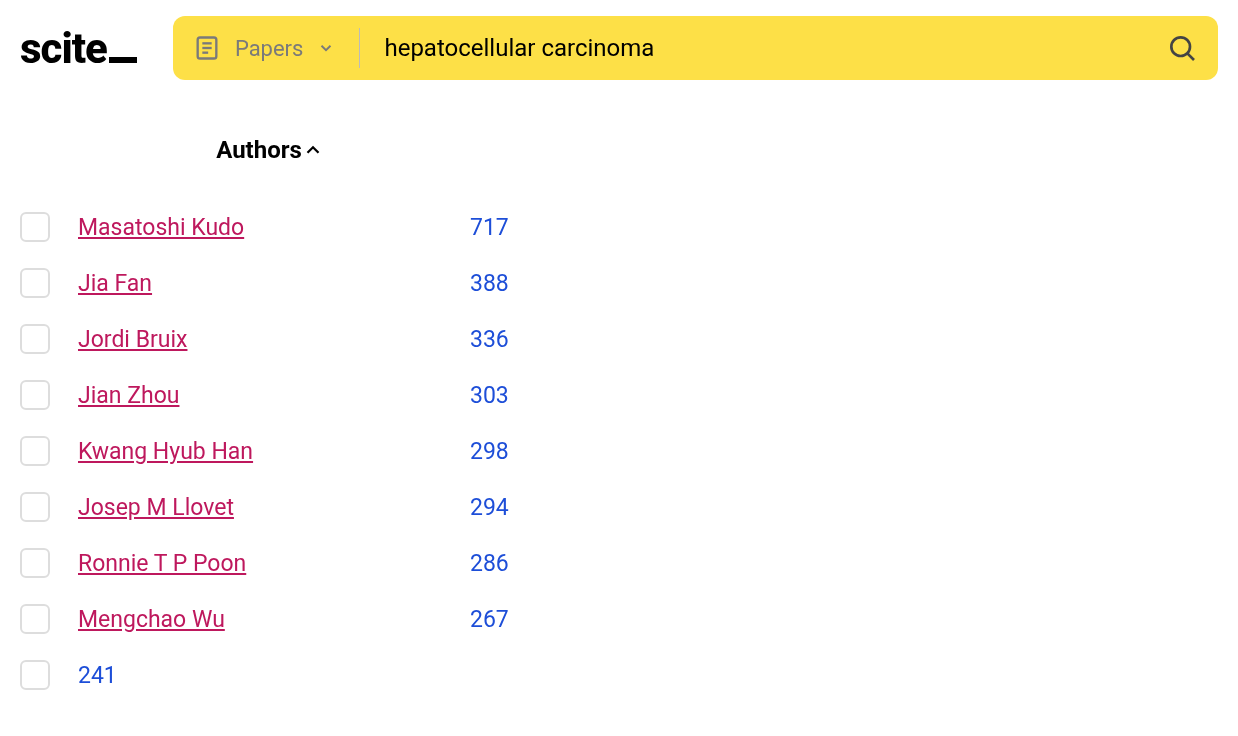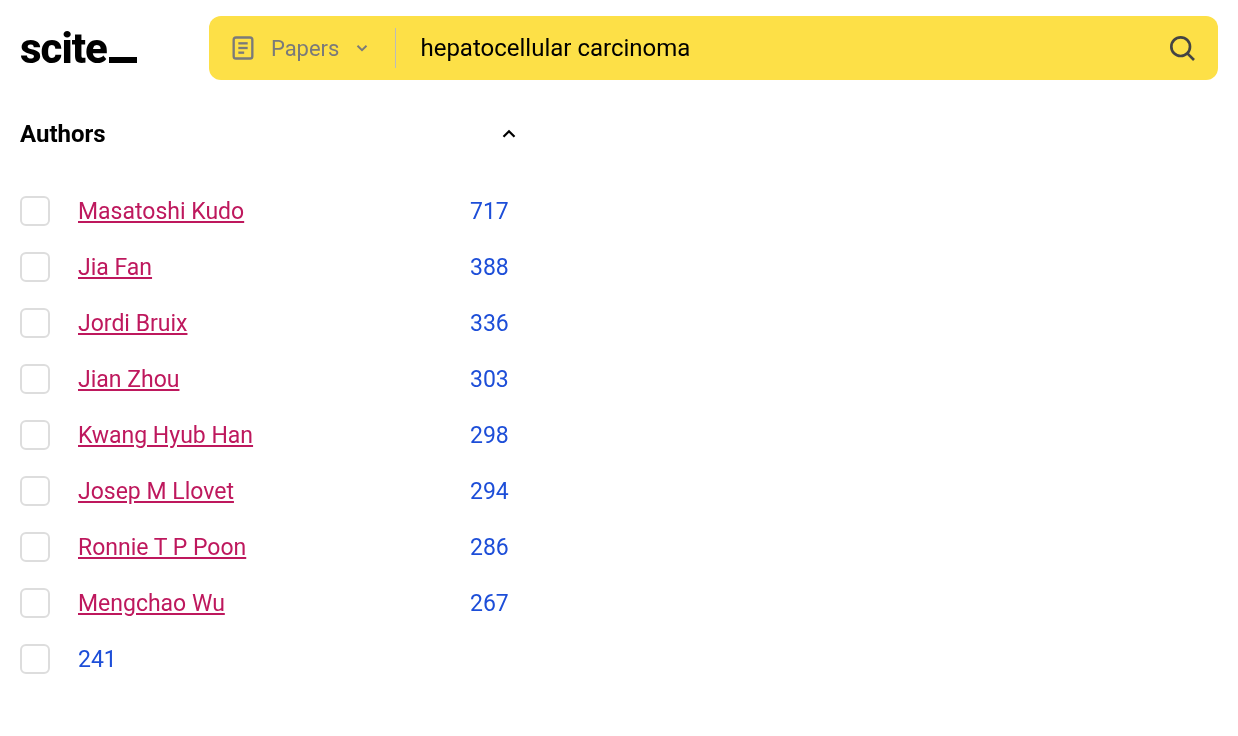--- a/index.html
+++ b/index.html
@@ -9,22 +9,22 @@
     }
     body {
       font-family: -apple-system, BlinkMacSystemFont, "Segoe UI", Roboto, Helvetica, Arial, sans-serif;
       background: #fff;
       color: #000;
       padding: 16px 20px;
     }
     .header {
       display: flex;
       align-items: center;
-      gap: 72px;
-      margin-bottom: 40px;
+      gap: 36px;
+      margin-bottom: 56px;
     }
     .logo {
       font-weight: 800;
       font-size: 42px;
       letter-spacing: -1px;
       display: flex;
       align-items: baseline;
     }
     .logo-underscore {
       display: inline-block;
@@ -86,21 +86,21 @@
       height: 32px;
       stroke: #444;
       fill: none;
       stroke-width: 2;
     }
     .filter-section {
       max-width: 500px;
     }
     .filter-header {
       display: flex;
-      justify-content: space-between;
+      justify-content: center;
       align-items: center;
       margin-bottom: 48px;
     }
     .filter-title {
       font-size: 24px;
       font-weight: 700;
     }
     .chevron-up {
       width: 22px;
       height: 22px;

